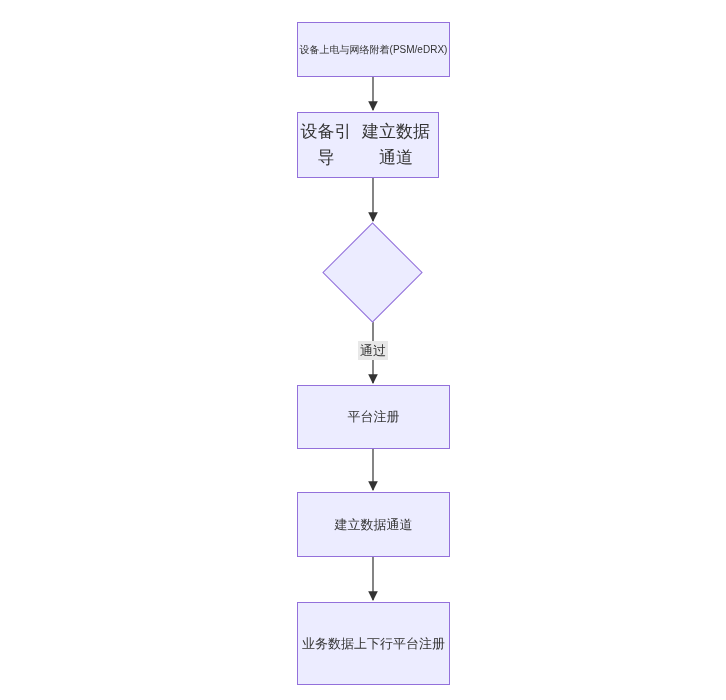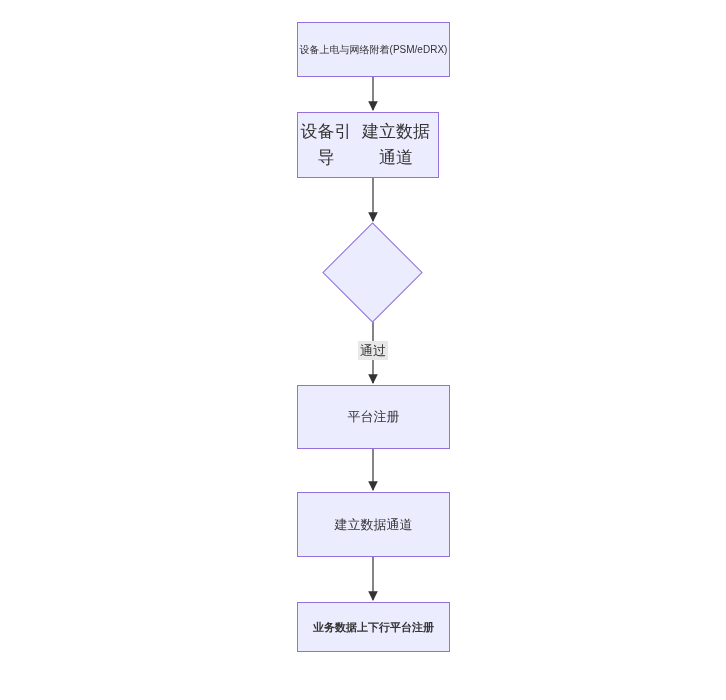--- a/index.html
+++ b/index.html
@@ -38,21 +38,21 @@
     display: flex;
     flex-direction: row;
     align-items: center;
     justify-content: center;
     text-align: center;
   }
   .n1 { left: 297px; top: 22px;  width: 153px; height: 55px; font-size: 10px; line-height: 18px; }
   .n2 { left: 297px; top: 112px; width: 142px; height: 66px; font-size: 17px; line-height: 26px; }
   .n3 { left: 297px; top: 385px; width: 153px; height: 64px; font-size: 13px; line-height: 26px; }
   .n4 { left: 297px; top: 492px; width: 153px; height: 65px; font-size: 13px; line-height: 26px; }
-  .n5 { left: 297px; top: 602px; width: 153px; height: 50px; font-size: 11px; line-height: 26px; font-weight: bold; }
+  .n5 { left: 297px; top: 602px; width: 153px; height: 83px; font-size: 13px; line-height: 26px; }
   .diamond-shape {
     position: absolute;
     left: 337px; top: 237px;
     width: 71px; height: 71px;
     transform: rotate(45deg);
     background: var(--c-node_fill, #ECECFF);
     border: 1px solid var(--c-node_border, #9370DB);
     box-sizing: border-box;
   }
   .diamond-text {

